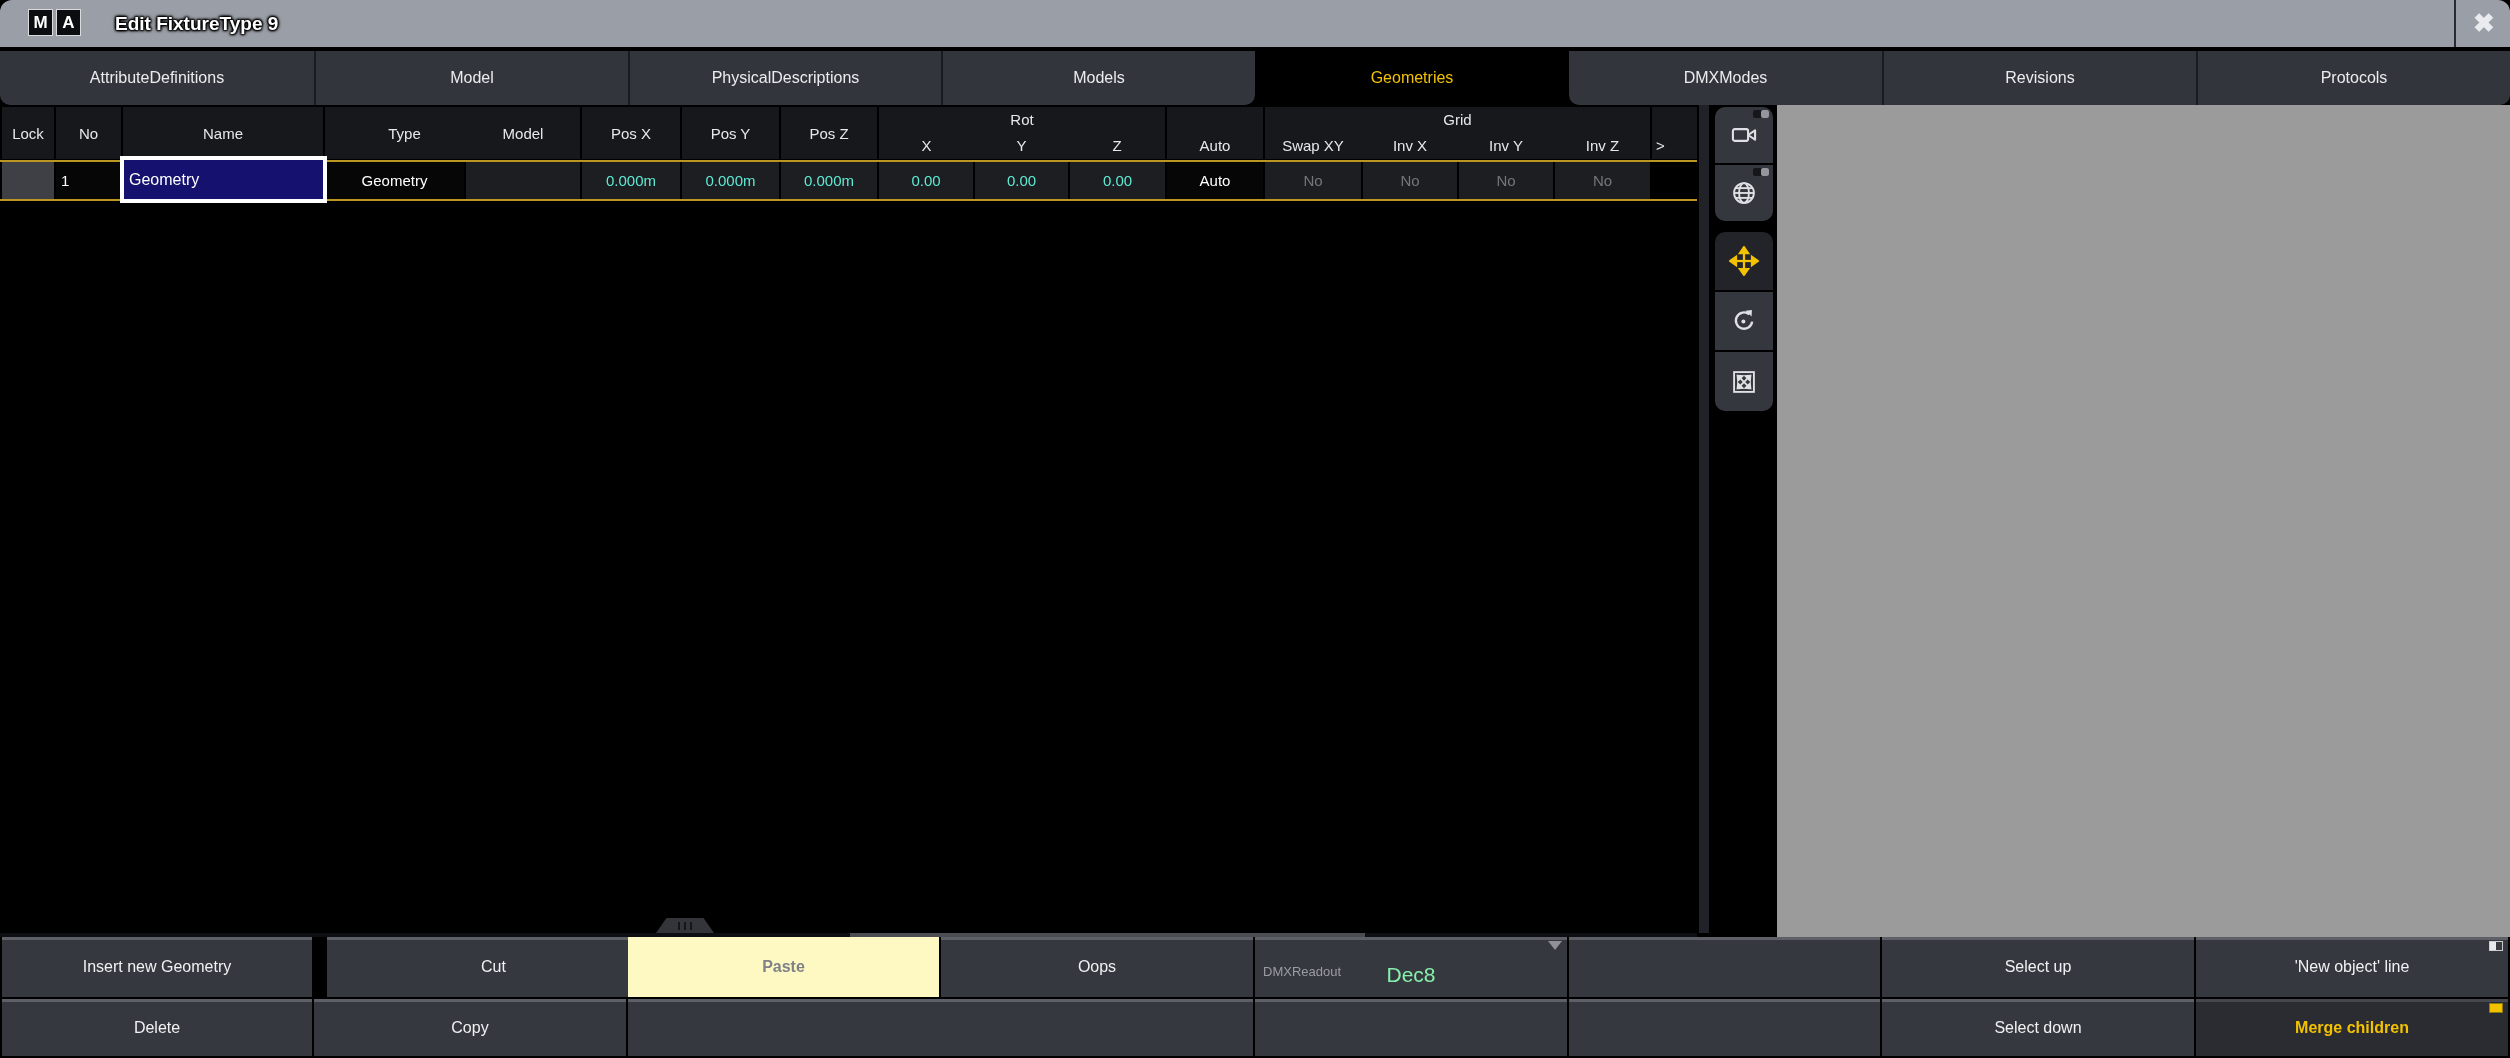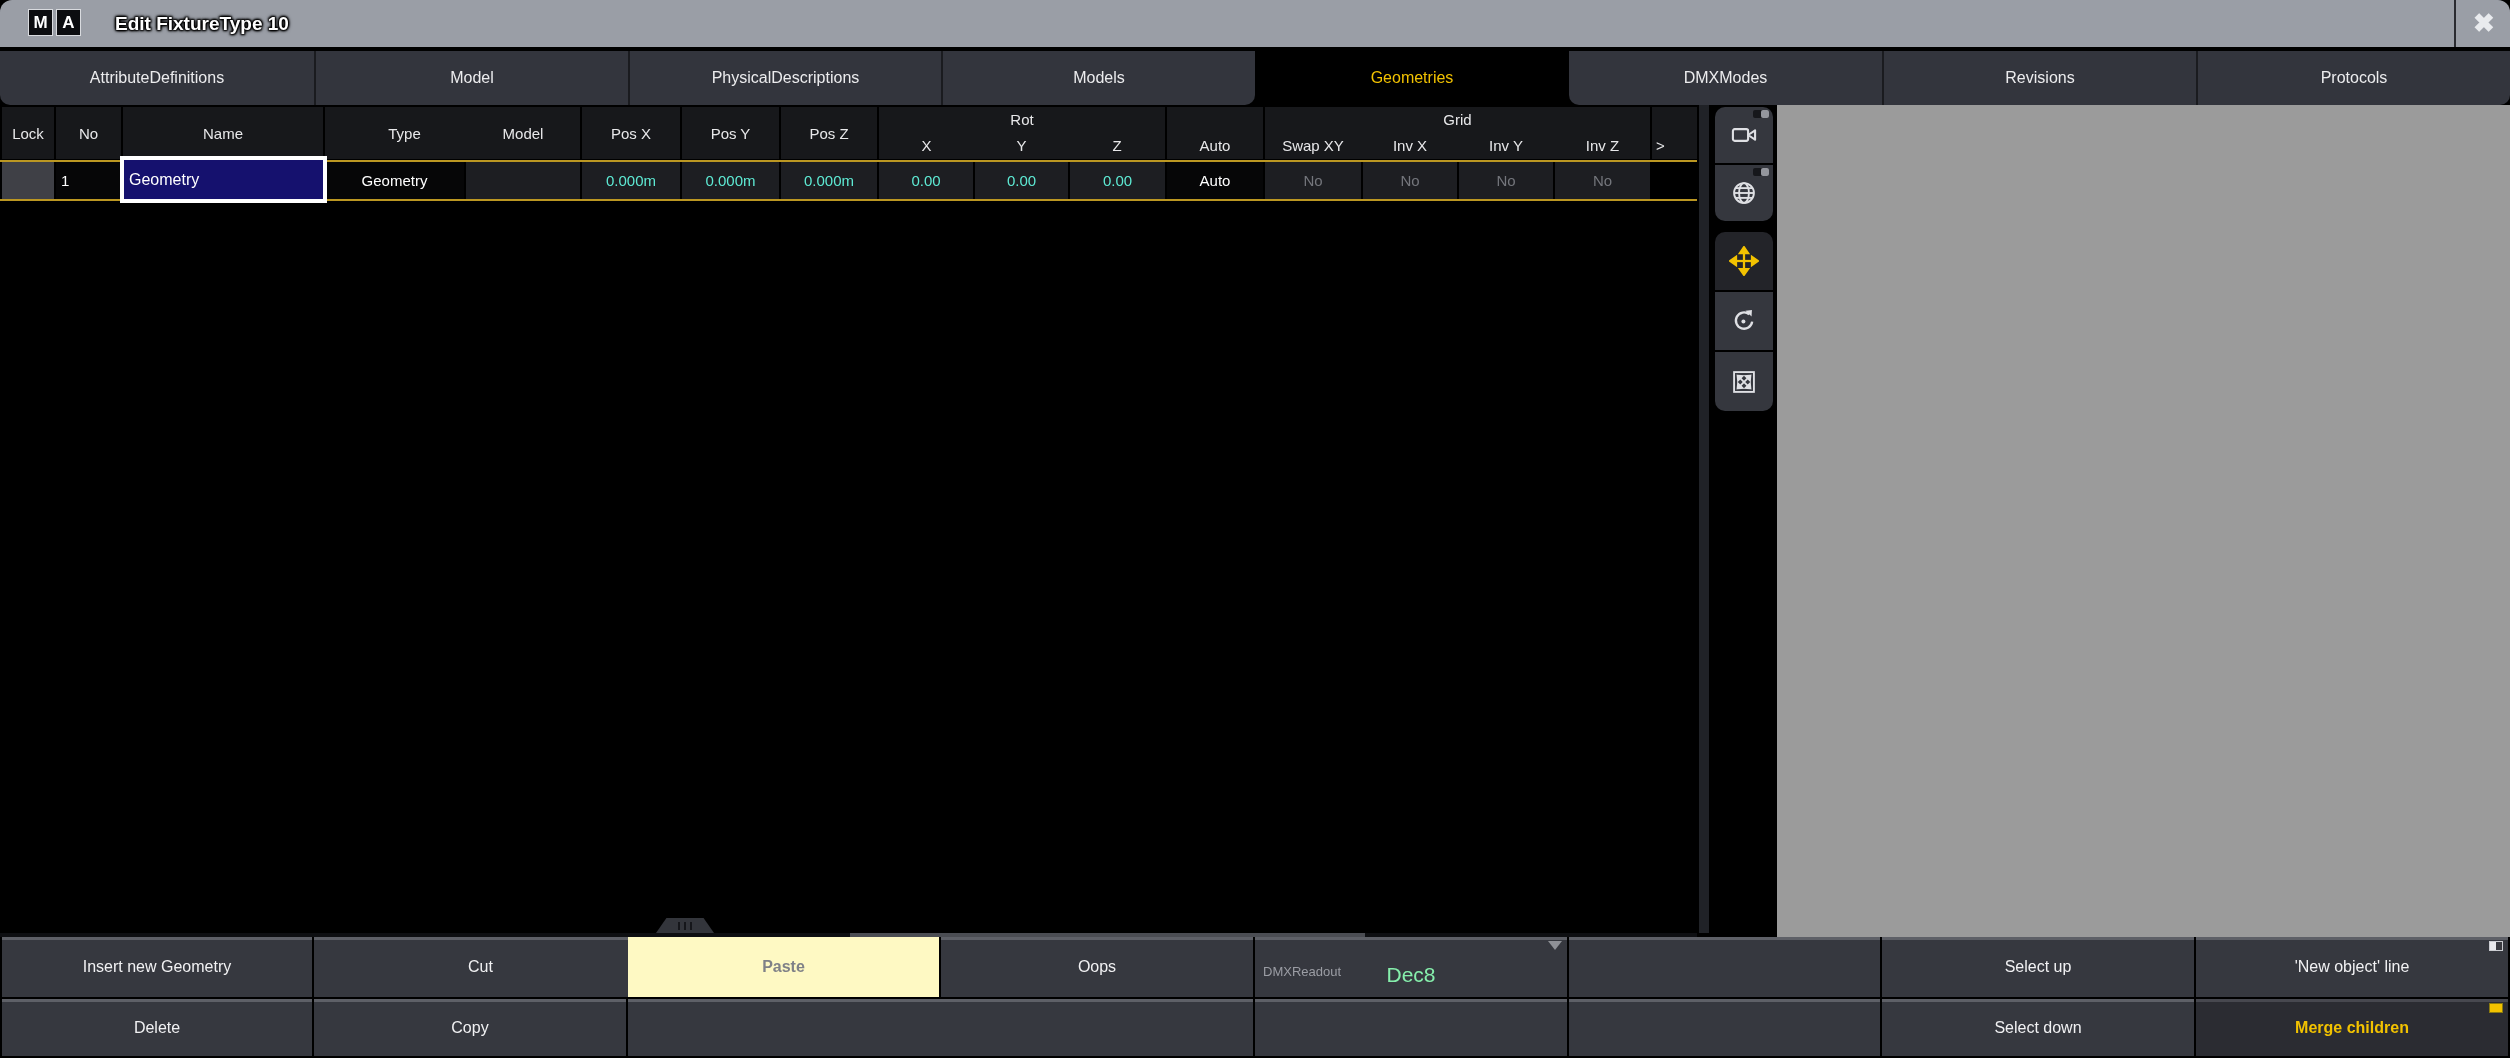--- a/index.html
+++ b/index.html
@@ -84,21 +84,21 @@
 </head>
 <body>
 
 <div class="window">
 
   <div class="titlebar">
     <div class="logo">
       <div class="logo-box">M</div>
       <div class="logo-box">A</div>
     </div>
-    <div class="win-title">Edit FixtureType 10</div>
+    <div class="win-title">Edit FixtureType 9</div>
     <div class="close-sep"></div>
     <div class="close-btn">✖</div>
   </div>
 
   <div class="tabbar">
     <div class="tab r-bl" style="width:314px">AttributeDefinitions</div>
     <div class="tab sep" style="width:314px">Model</div>
     <div class="tab sep" style="width:313px">PhysicalDescriptions</div>
     <div class="tab sep r-br" style="width:314px">Models</div>
     <div class="tab active" style="width:314px">Geometries</div>
@@ -232,21 +232,21 @@
           </svg>
       </span>
     </div>
   </div>
 
   <div class="viewport"></div>
 
   <div class="bottombar">
 
     <div class="bcell" style="left:2px;top:0;width:310px;height:60px">Insert new Geometry</div>
-    <div class="bcell" style="left:314px;top:0;width:333px;height:60px">Cut</div>
+    <div class="bcell" style="left:327px;top:0;width:333px;height:60px">Cut</div>
     <div class="bcell disabled" style="left:628px;top:0;width:311px;height:60px">Paste</div>
     <div class="bcell" style="left:941px;top:0;width:312px;height:60px">Oops</div>
     <div class="bcell" style="left:1255px;top:0;width:312px;height:60px">
       <span class="dmx-label">DMXReadout</span>
       <span class="dmx-value">Dec8</span>
       <span class="dd-arrow"></span>
     </div>
     <div class="bcell empty" style="left:1569px;top:0;width:311px;height:60px"></div>
     <div class="bcell" style="left:1882px;top:0;width:312px;height:60px">Select up</div>
     <div class="bcell" style="left:2196px;top:0;width:312px;height:60px">

